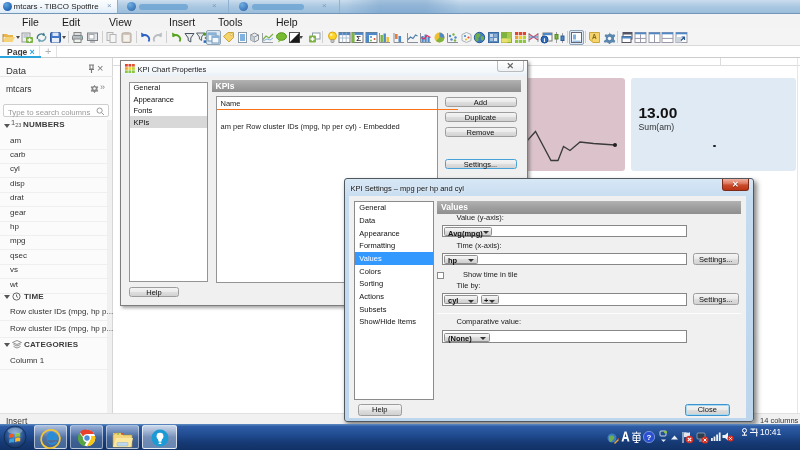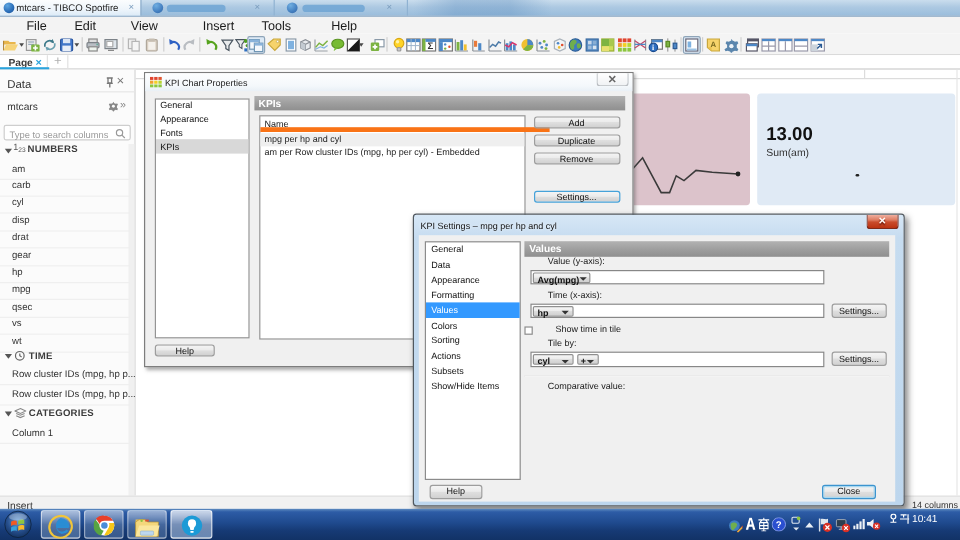--- a/index.html
+++ b/index.html
@@ -556,25 +556,22 @@
   <div class="abs" style="left:376px; top:0; width:27.5px; height:11px; background:linear-gradient(180deg,#fff,#f0f2f4); border:1px solid #b8bcc0; border-top:none; border-radius:0 0 3px 3px; text-align:center; font-size:9px; font-weight:bold; color:#666; line-height:10.5px;">✕</div>
   <div class="abs" style="left:8px; top:21px; width:79px; height:200.5px; background:#fff; border:1px solid #949494;">
     <div class="navitem" style="top:0.5px;">General</div>
     <div class="navitem" style="top:12px;">Appearance</div>
     <div class="navitem" style="top:23.5px;">Fonts</div>
     <div class="abs" style="left:0; top:33.8px; width:77px; height:11.7px; background:#d8d8d8;"></div>
     <div class="navitem" style="top:35px;">KPIs</div>
   </div>
   <div class="ghdr" style="left:91px; top:19px; width:309px; height:12px; line-height:12px; padding-left:4px;">KPIs</div>
   <div class="abs" style="left:95.5px; top:35.5px; width:222px; height:186.5px; background:#fff; border:1px solid #949494;">
-    <div class="abs" style="left:0; top:0; width:241px; height:12.9px; border-bottom:4px solid #f97316;">
+    <div class="abs" style="left:0; top:0; width:241px; height:12.9px; border-bottom:1px solid #f97316;">
         <span class="abs" style="left:3.5px; top:1.5px; font-size:7.5px; color:#222;">Name</span>
-      </div>
-    <div class="abs" style="left:0; top:13.9px; width:220px; height:11.6px; background:#efefef;">
-        <span class="abs" style="left:3.5px; top:0.5px; font-size:7.5px; color:#222; white-space:nowrap;">mpg per hp and cyl</span>
       </div>
     <div class="abs" style="left:0; top:24.3px; width:220px; height:11px;">
         <span class="abs" style="left:3.5px; top:0.5px; font-size:7.5px; color:#222; white-space:nowrap;">am per Row cluster IDs (mpg, hp per cyl) - Embedded</span>
       </div>
   </div>
   <div class="w7btn" style="left:324px; top:36px; width:72px; height:10px; line-height:9px;">Add</div>
   <div class="w7btn" style="left:324px; top:51px; width:72px; height:10px; line-height:9px;">Duplicate</div>
   <div class="w7btn" style="left:324px; top:66px; width:72px; height:10px; line-height:9px;">Remove</div>
   <div class="w7btn" style="left:324px; top:98px; width:72px; height:10.5px; line-height:9px; border-color:#46a2d9;">Settings...</div>
   <div class="w7btn" style="left:8.5px; top:226px; width:50px; height:10.5px; line-height:9.5px;">Help</div>
@@ -623,20 +620,26 @@
           <div class="ddarr" style="right:3px; top:3.5px;"></div>
         </div>
       <div class="dd" style="left:38px; top:1.5px; width:18px; height:9px;">
           <span style="position:absolute; left:2.5px; top:0px; font-weight:bold; font-size:7.5px;">+</span>
           <div class="ddarr" style="right:2.5px; top:3.5px;"></div>
         </div>
     </div>
     <div class="w7btn" style="left:344px; top:97px; width:45.5px; height:12px; line-height:11px;">Settings...</div>
     <div class="abs" style="left:88px; top:117.5px; width:304px; height:1px; background:#c4c4c4; border-bottom:1px solid #fdfdfd;"></div>
     <div class="lbl" style="left:91.5px; top:121.7px;">Comparative value:</div>
+    <div class="fld" style="left:92.5px; top:134.5px; width:245px; height:13px;">
+      <div class="dd" style="left:1.5px; top:1.5px; width:46px; height:9px;">
+          <span style="position:absolute; left:3px; top:0px; font-weight:bold; font-size:7.5px;">(None)</span>
+          <div class="ddarr" style="right:3px; top:3.5px;"></div>
+        </div>
+    </div>
     <div class="w7btn" style="left:9px; top:208.5px; width:43.5px; height:11.5px; line-height:10.5px;">Help</div>
     <div class="w7btn" style="left:335.5px; top:208.5px; width:45.5px; height:11.5px; line-height:10.5px; border-color:#3c94cf; box-shadow:inset 0 0 0 1px #a8d8f0;">Close</div>
   </div>
 </div>
 <div class="abs" id="taskbar">
   <svg class="abs" style="left:3px; top:1px;" width="24" height="24" viewBox="0 0 24 24">
     <defs>
         <radialGradient id="orb" cx="50%" cy="38%" r="68%">
           <stop offset="0%" stop-color="#6fa8e0" stop-opacity=".9"></stop>
           <stop offset="60%" stop-color="#274f8c" stop-opacity=".85"></stop>

